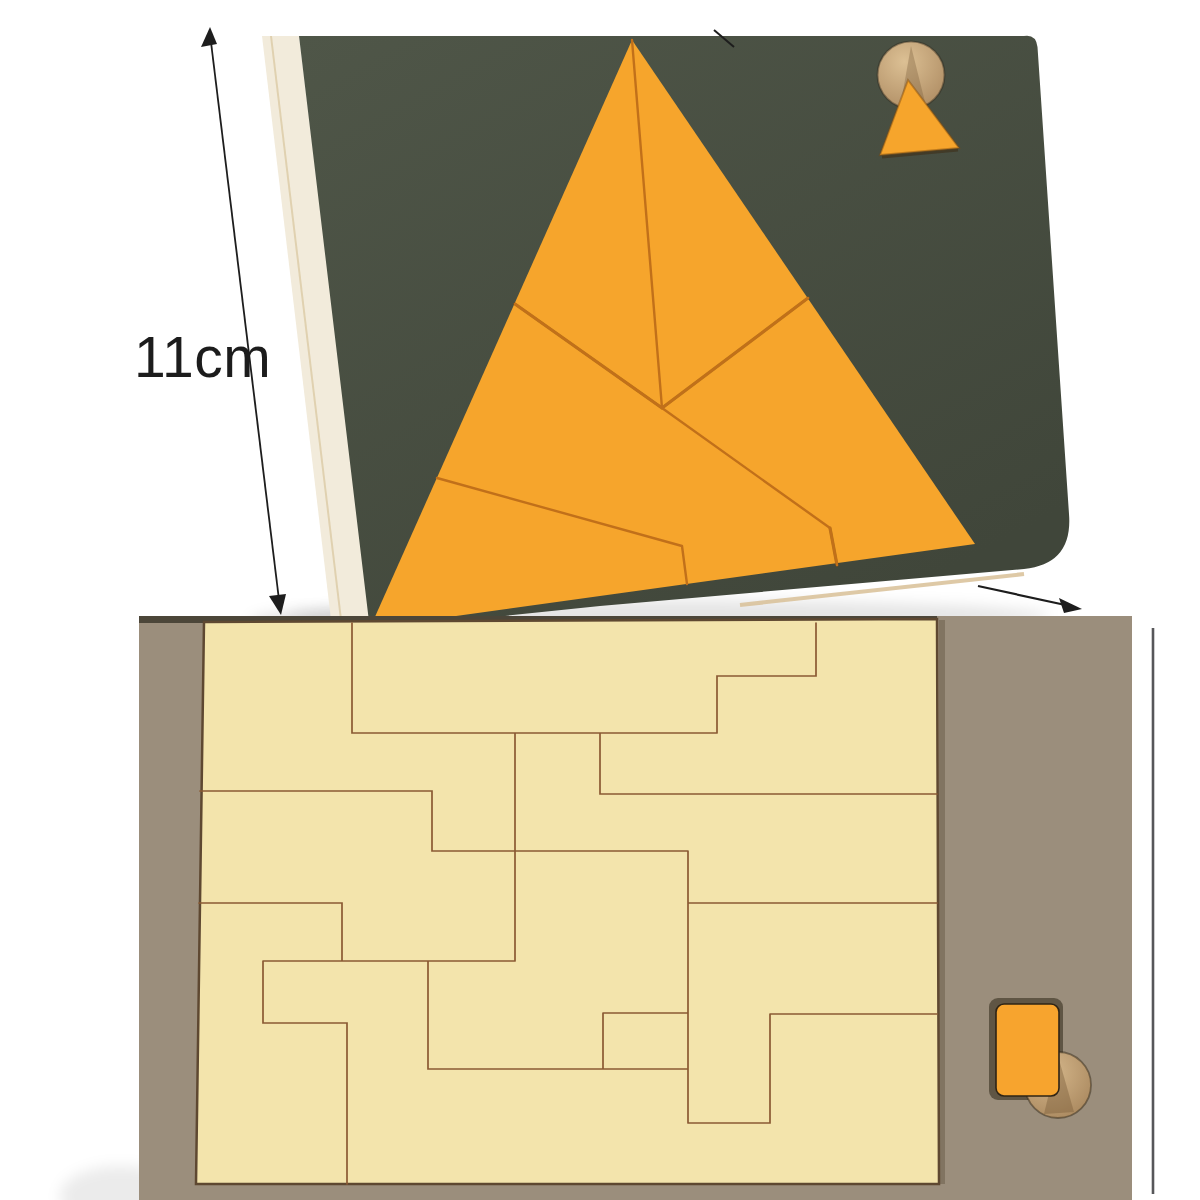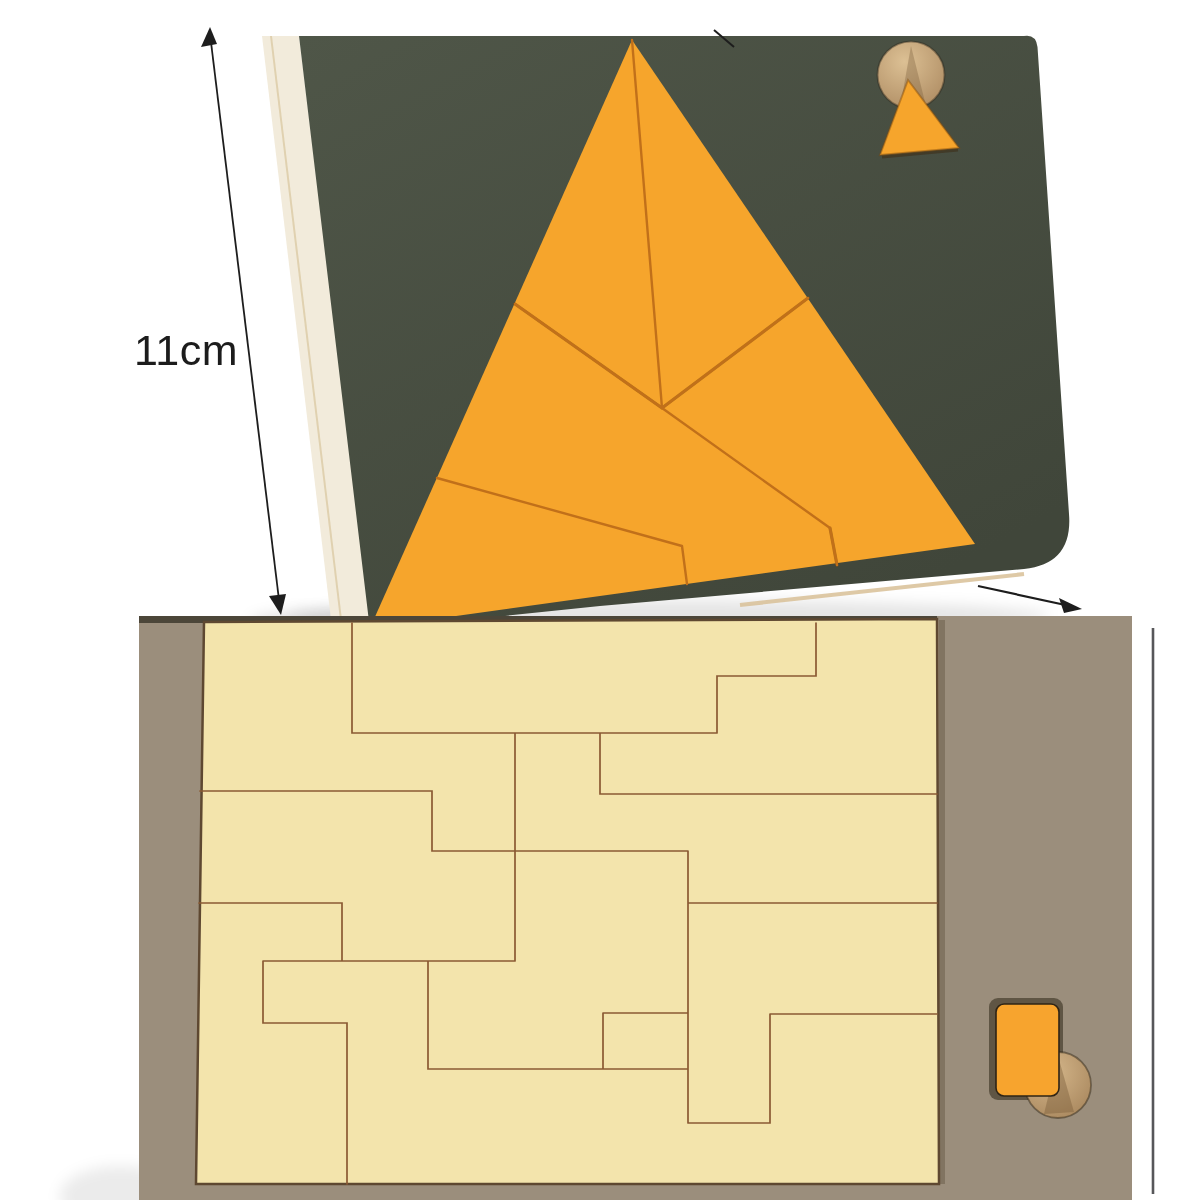--- a/index.html
+++ b/index.html
@@ -7,21 +7,21 @@
     position:relative;
     width:1200px;height:1200px;
     background:#ffffff;
     overflow:hidden;
     font-family:"Liberation Sans", sans-serif;
   }
   .scene svg{position:absolute;left:0;top:0;}
   .dim-label{
     position:absolute;
     left:94px;top:313px;
-    font-size:43px;
+    font-size:57px;
     line-height:1;
     color:#1c1c1c;
     letter-spacing:0.5px;
     user-select:none;
   }
 </style>
 </head>
 <body>
 
 <figure class="scene">

